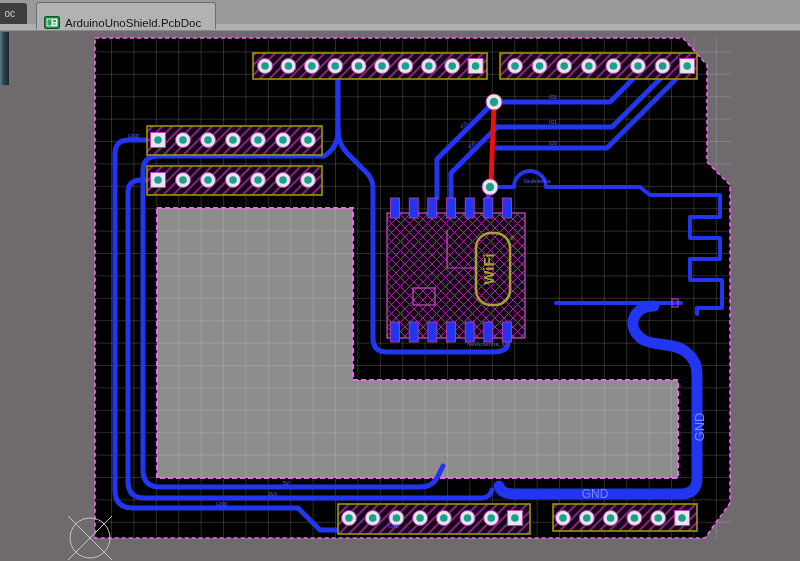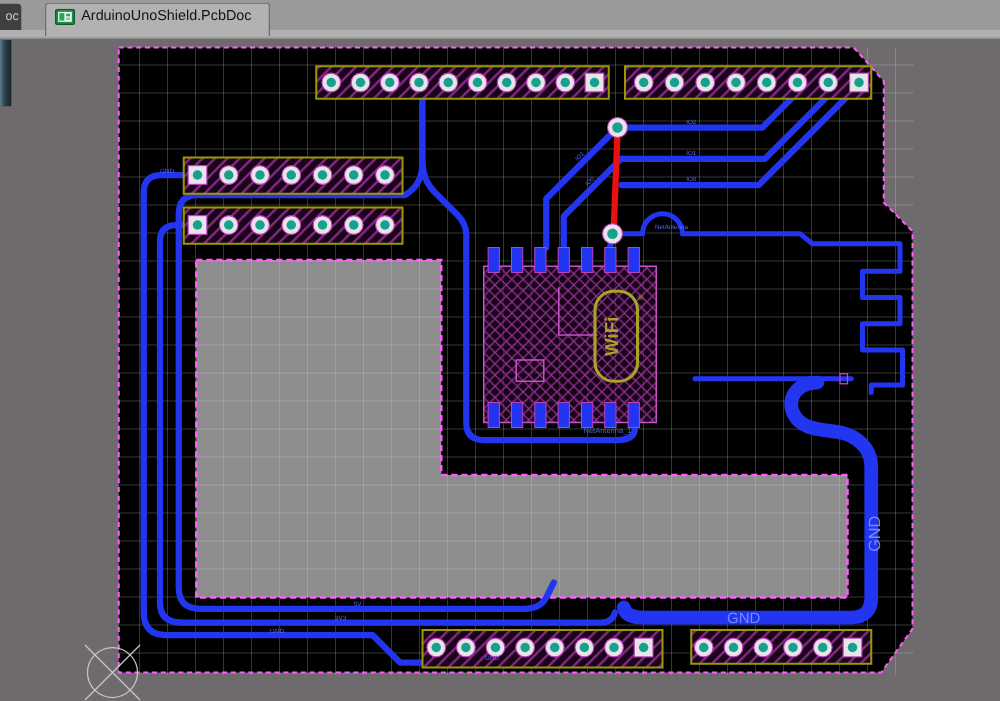--- a/index.html
+++ b/index.html
@@ -2,25 +2,25 @@
 <html><head>
 <meta charset="utf-8">
 <style>
   html,body{margin:0;padding:0;}
   body{width:800px;height:561px;position:relative;overflow:hidden;
        background:#6e6a6e;font-family:"Liberation Sans",sans-serif;}
   
   .tabbar{position:absolute;top:0;left:0;width:800px;height:30px;background:#9a9a9a;}
   .tabstrip{position:absolute;top:24px;left:0;width:800px;height:6px;background:#b0b0b0;border-bottom:1px solid #8b8b8b;}
   .tab-partial{position:absolute;top:3px;left:0;width:15px;height:21px;background:#3f3f3f;
-       color:#cfcfcf;font-size:10px;line-height:21px;text-align:right;padding-right:2px;
+       color:#cfcfcf;font-size:10px;line-height:21px;text-align:right;padding-right:12px;
        border-radius:0 3px 0 0;overflow:hidden;}
   .tab-active{position:absolute;top:2px;left:36px;height:22px;background:#b2b2b2;
        border:1px solid #6e6e6e;border-bottom:none;border-radius:3px 3px 0 0;
-       display:flex;align-items:flex-start;gap:5px;padding:4px 14px 0 7px;}
+       display:flex;align-items:flex-end;gap:5px;padding:4px 14px 0 7px;}
   .tab-active .title{font-size:11.5px;color:#141414;white-space:nowrap;}
   
   .side-sliver{position:absolute;top:32px;left:0;width:9px;height:53px;
        background:linear-gradient(90deg,#5d7c8c 0%,#31444e 40%,#17252c 100%);}
   .canvas{position:absolute;top:30px;left:0;width:800px;height:531px;}
   svg text{font-family:"Liberation Sans",sans-serif;}
 </style>
 </head>
 <body>
 

